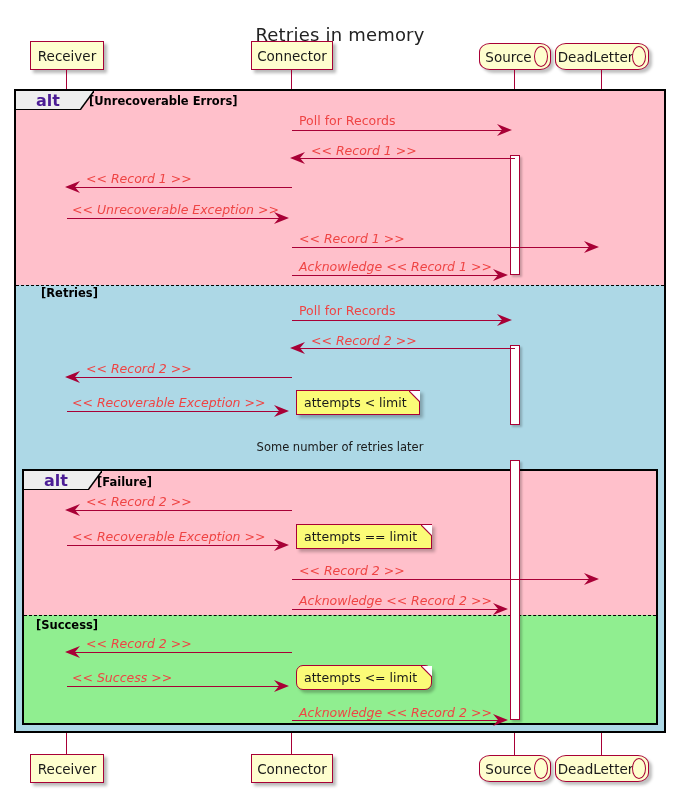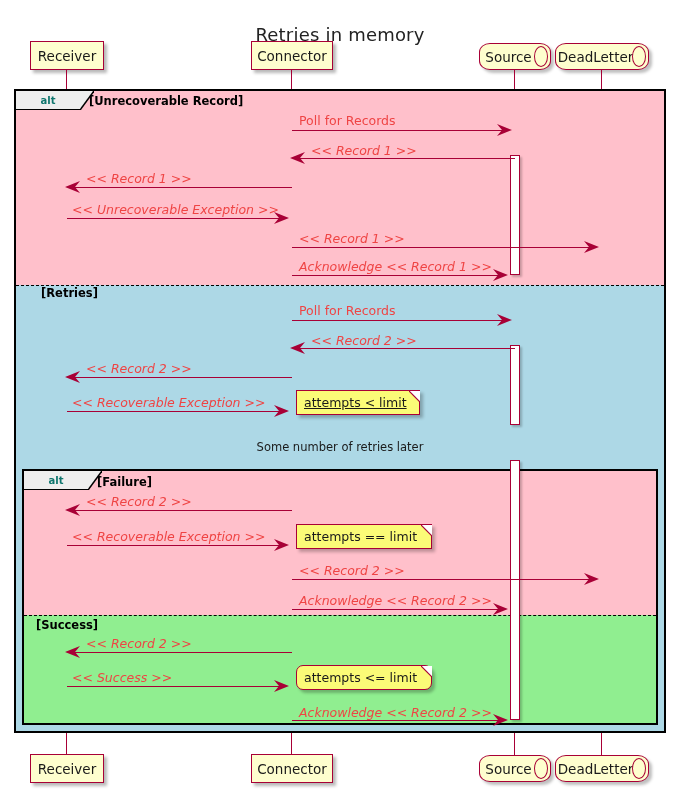--- a/index.html
+++ b/index.html
@@ -58,21 +58,21 @@
   .sec-pink{background:#FFC0CB;}
   .sec-blue{background:#ADD8E6;}
   .sec-green{background:#90EE90;}
   .sep{position:absolute;left:0;right:0;height:0;border-top:1.3px dashed #000;}
 
   
   .alttag{
     position:absolute;left:0;top:0;height:19px;width:64px;
     background:#EEEEEE;border-right:0;border-bottom:1.6px solid #000;
     box-sizing:border-box;
-    font-size:10px;font-weight:bold;color:#0f766e;
+    font-size:16px;font-weight:bold;color:#4c1d95;
     display:flex;align-items:center;justify-content:center;
     z-index:6;
   }
   .altnotch{
     position:absolute;left:64px;top:0;width:14px;height:19px;z-index:6;
   }
   .altnotch svg{display:block;}
 
   .guard{
     position:absolute;font-size:11.5px;font-weight:bold;color:#000;
@@ -157,21 +157,21 @@
   </div>
   <div class="altnotch">
     <svg width="14" height="19" viewBox="0 0 14 19">
       <path d="M0,0 L14,0 L0,19 Z" fill="#EEEEEE" stroke="none"></path>
       <path d="M14,0 L0,19" stroke="#000" stroke-width="1.6" fill="none"></path>
       <path d="M0,0 L14,0" stroke="#EEEEEE" stroke-width="0" fill="none"></path>
     </svg>
   </div>
 </div>
 
-<div class="guard" style="left:89px;top:94px;">[Unrecoverable Record]</div>
+<div class="guard" style="left:89px;top:94px;">[Unrecoverable Errors]</div>
 <div class="guard" style="left:17px;top:286px;padding-left:24px;">[Retries]</div>
 
 <div class="frame" style="left:22px;top:469px;width:636px;height:256px;">
 
   <div class="section sec-pink" style="top:0px;height:144px;"></div>
   <div class="section sec-green" style="top:144px;height:108px;"></div>
 
   <div class="sep" style="top:144px;"></div>
 
   <div class="alttag">
@@ -265,21 +265,21 @@
 </div>
 
 <div class="msglabel" style="left:72px;top:395px;">&lt;&lt; Recoverable Exception &gt;&gt;</div>
 <div class="msg" style="left:67px;top:411px;width:217px;"></div>
 <div class="arrowhead" style="left:274px;top:404px;">
   <svg width="16" height="14" viewBox="0 0 16 14">
       <path d="M0,1 L15,7 L0,13 L5,7 Z" fill="#A80036"></path>
     </svg>
 </div>
 
-<div class="note" style="left:296px;top:390px;width:124px;height:25px;text-decoration:underline;">
+<div class="note" style="left:296px;top:390px;width:124px;height:25px;">
   <span>attempts &lt; limit</span>
   <span class="fold">
     <svg width="11" height="11" viewBox="0 0 11 11">
       <path d="M0,0 L11,11 L11,0 Z" fill="#FFFFFF" stroke="none"></path>
       <path d="M0,0 L11,11" stroke="#A80036" stroke-width="1.2" fill="none"></path>
     </svg>
   </span>
 </div>
 
 <div class="delaytext" style="left:0px;top:440px;width:680px;">Some number of retries later</div>

